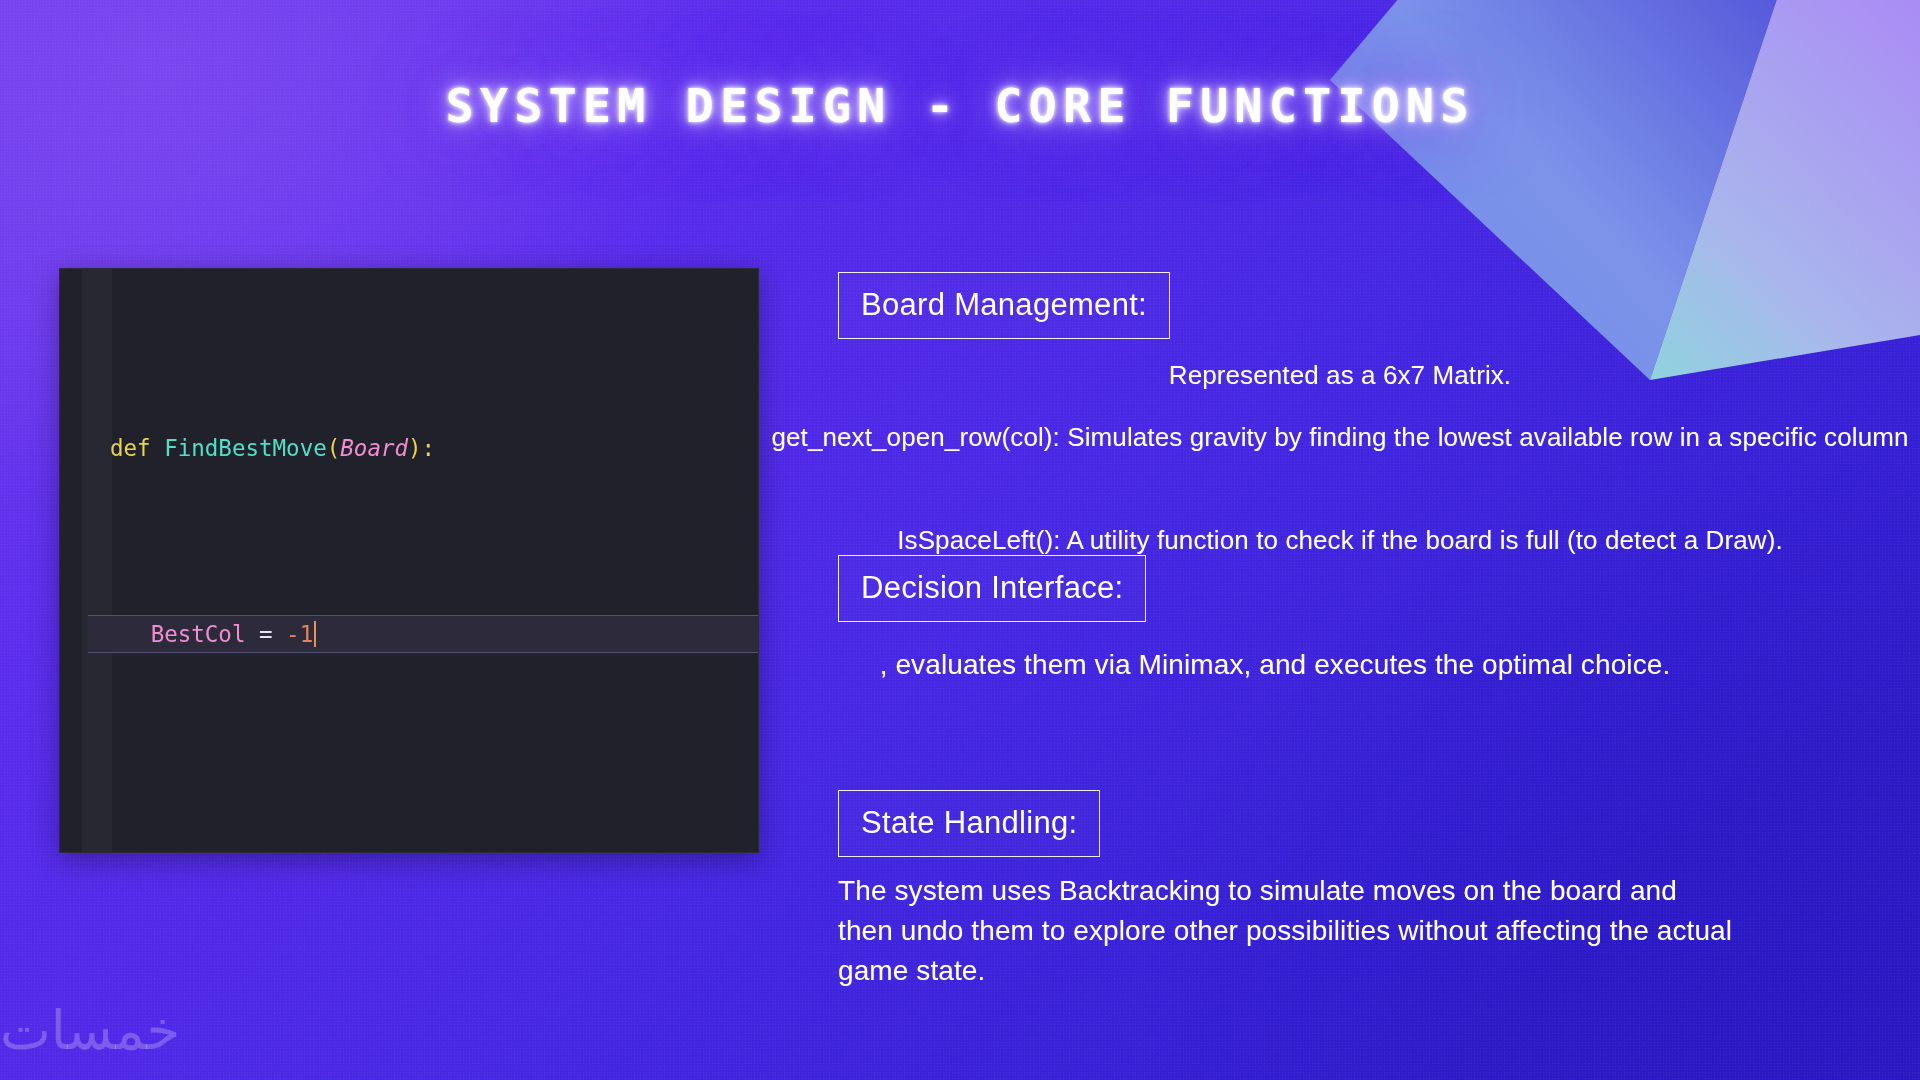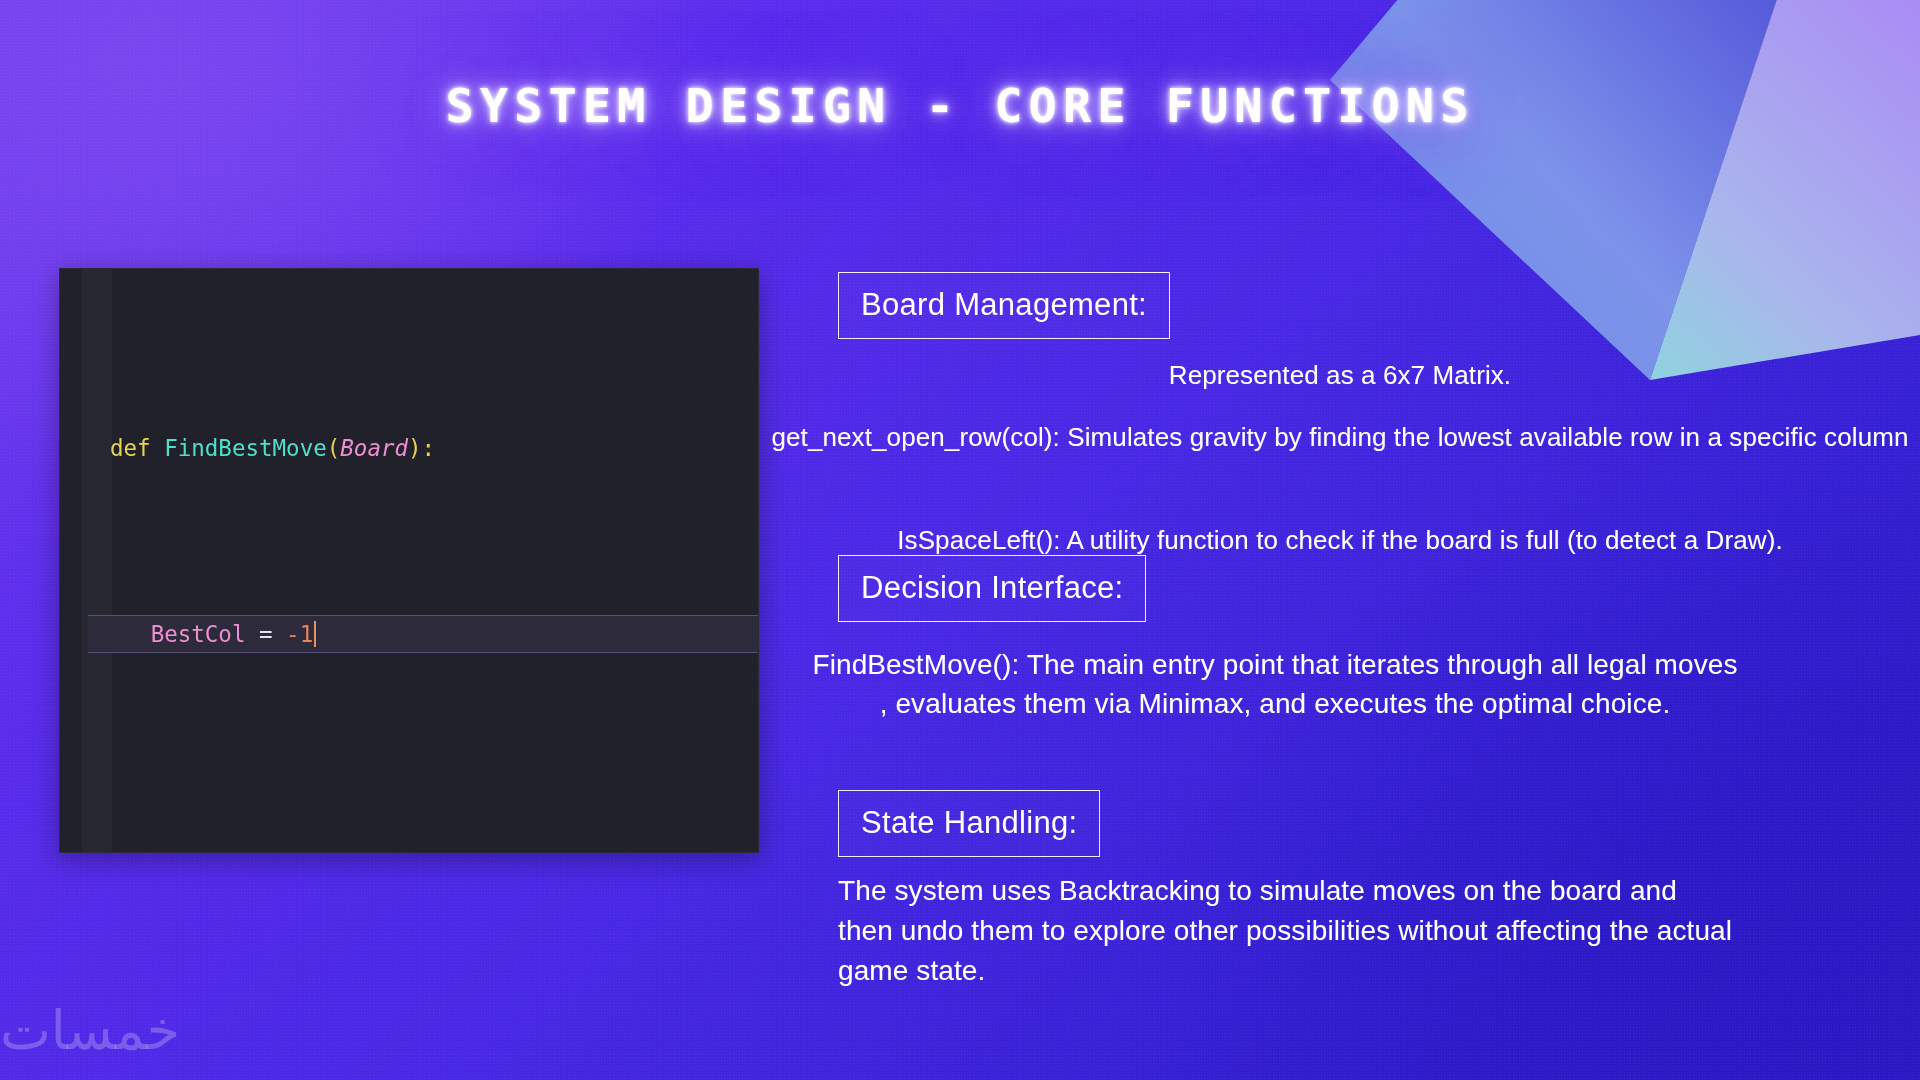--- a/index.html
+++ b/index.html
@@ -196,21 +196,20 @@
     <span class="section-heading">Board Management:</span>
   </div>
   <div id="board-line-1" class="body-text">Represented as a 6x7 Matrix.</div>
   <div id="board-line-2" class="body-text">get_next_open_row(col): Simulates gravity by finding the lowest available row in a specific column</div>
   <div id="board-line-3" class="body-text">IsSpaceLeft(): A utility function to check if the board is full (to detect a Draw).</div>
 
   <div id="decision-heading-wrap">
     <span class="section-heading">Decision Interface:</span>
   </div>
   <div id="decision-text" class="body-text">
-    <div>FindBestMove(): The main entry point that iterates through all legal moves</div>
     <div>, evaluates them via Minimax, and executes the optimal choice.</div>
   </div>
 
   <div id="state-heading-wrap">
     <span class="section-heading">State Handling:</span>
   </div>
   <div id="state-text" class="body-text">The system uses Backtracking to simulate moves on the board and then undo them to explore other possibilities without affecting the actual game state.</div>
 
 </div>
 

